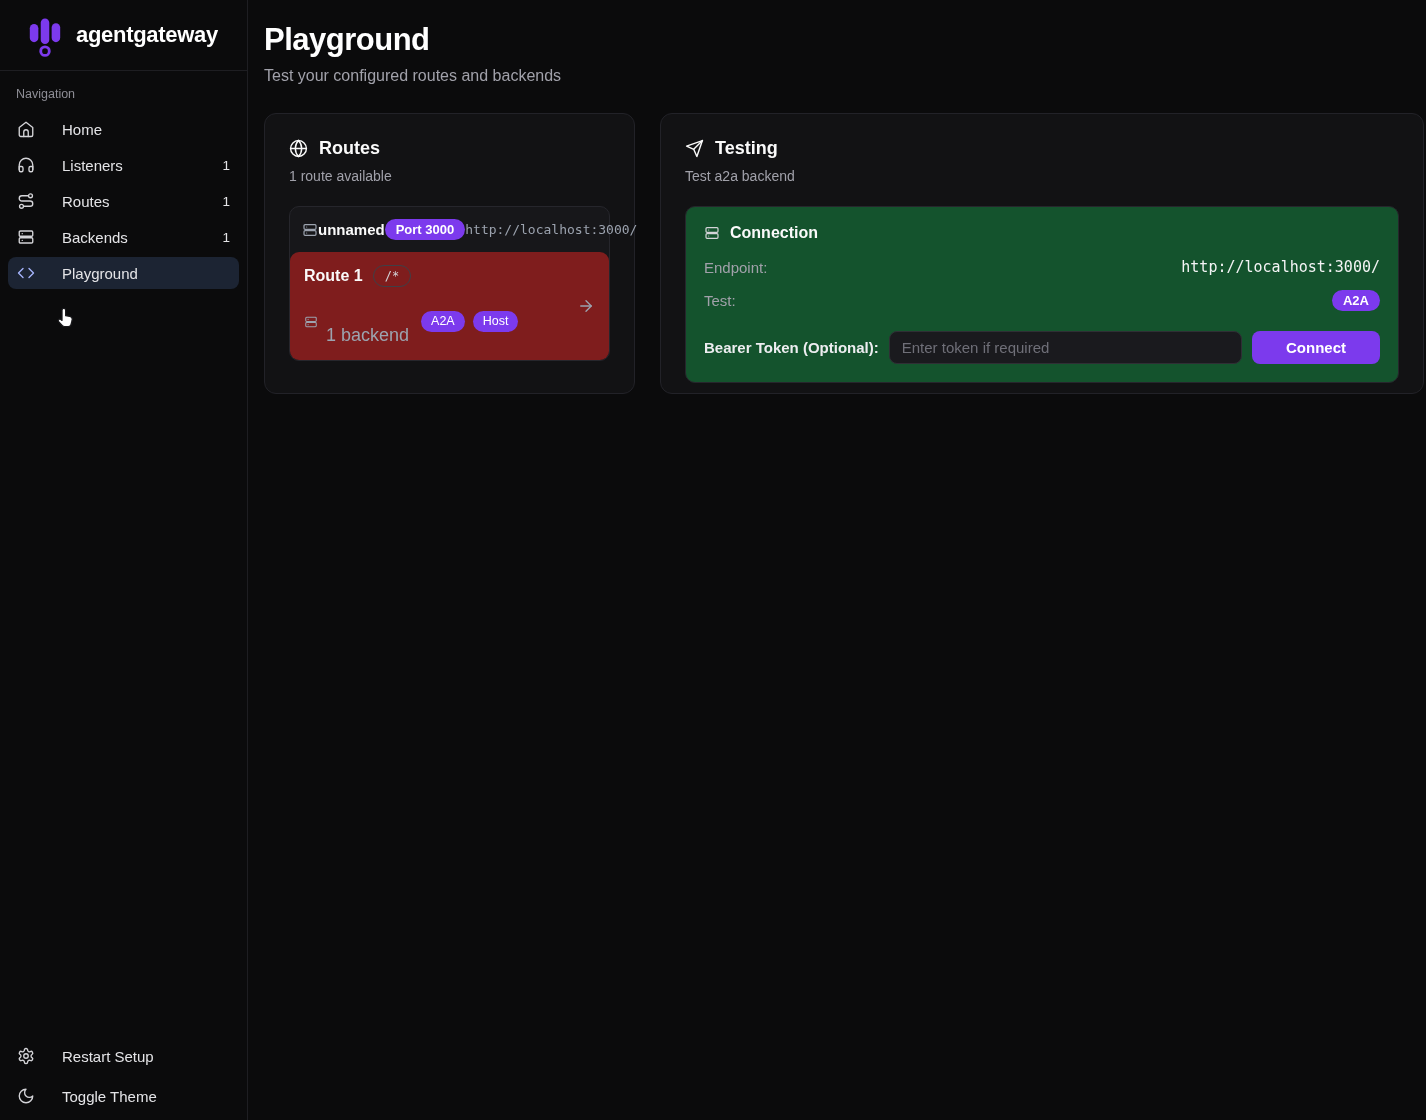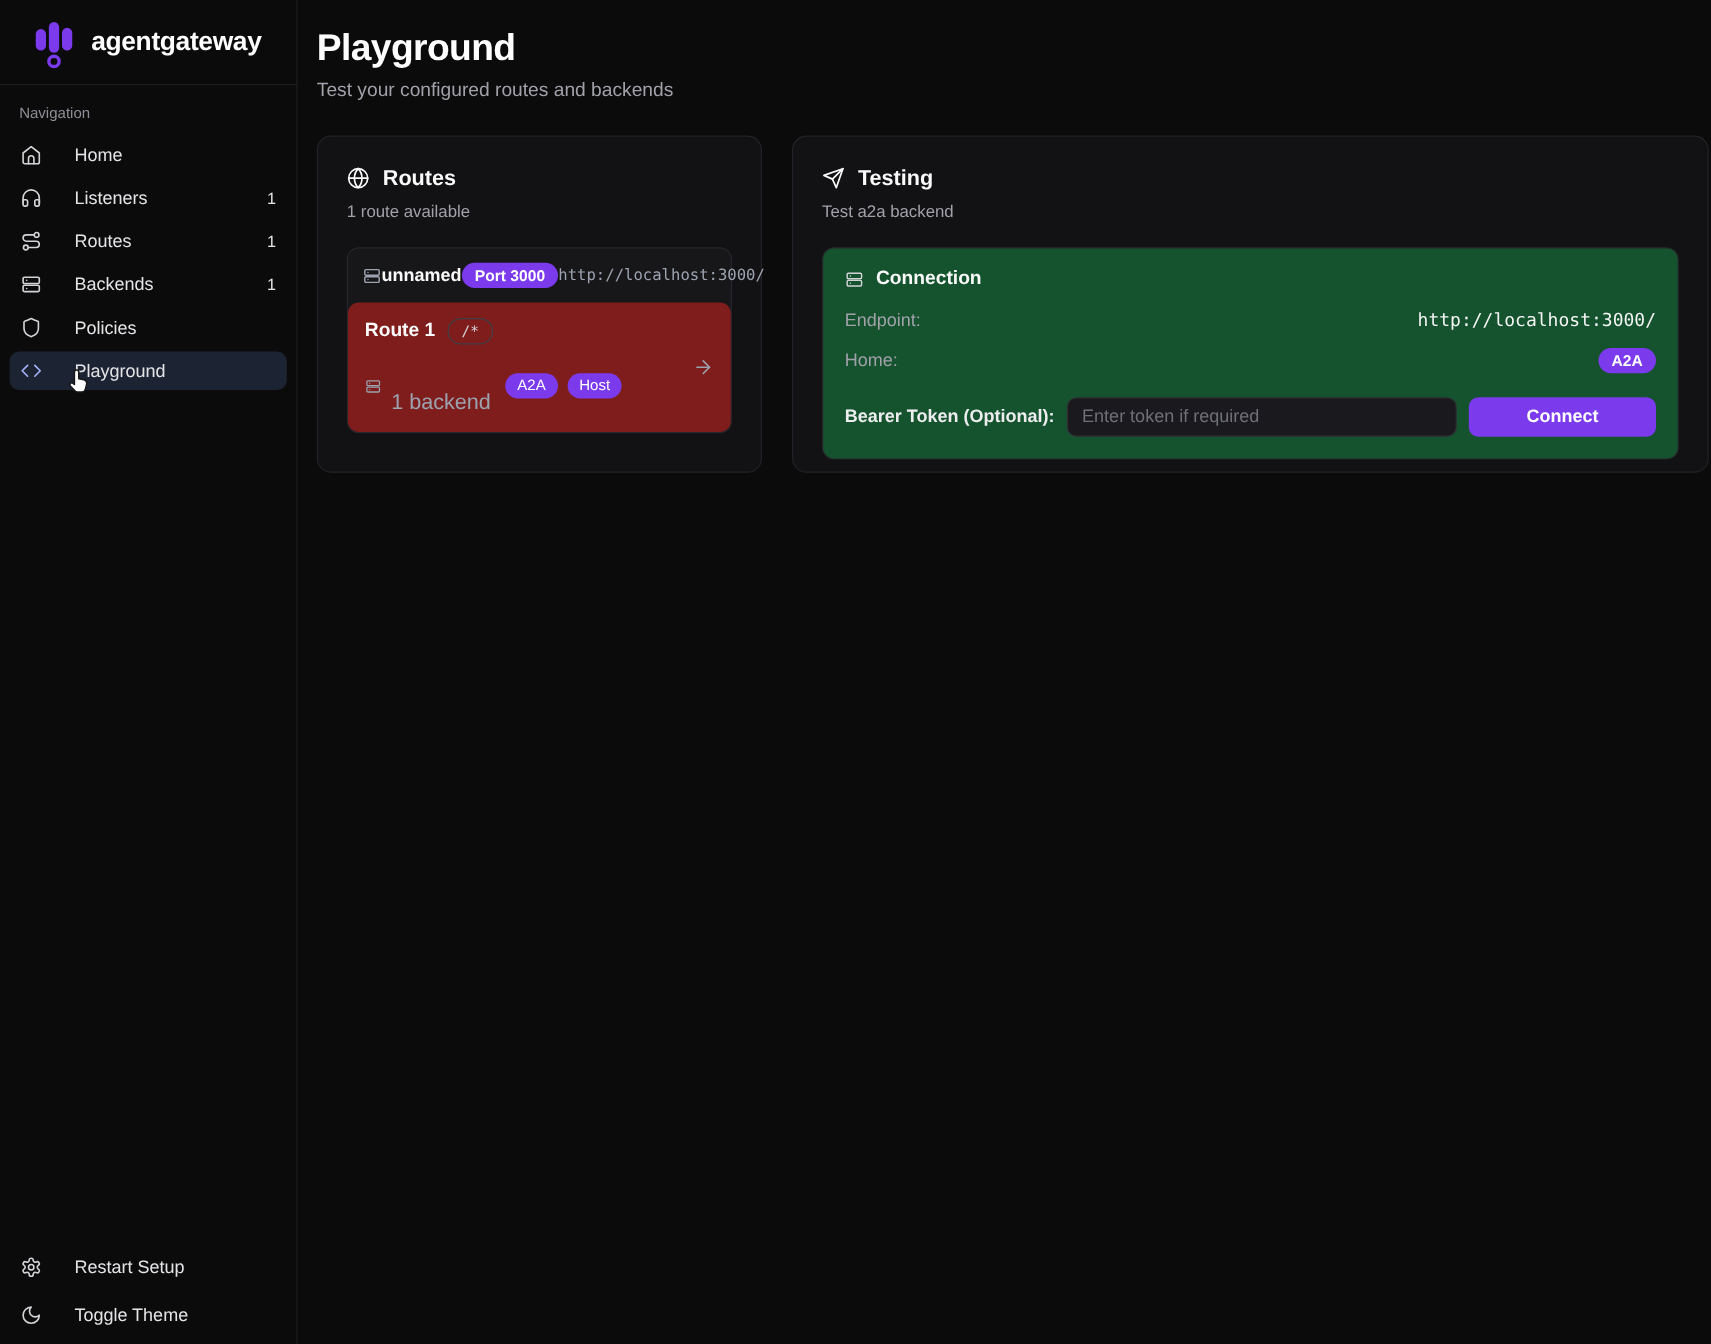--- a/index.html
+++ b/index.html
@@ -116,21 +116,21 @@
   .token-row { display: flex; align-items: center; margin-top: 20px; }
   .token-label { font-size: 15px; color: #ededf0; font-weight: 600; white-space: nowrap; }
   .token-input {
     flex: 1; margin: 0 10px; height: 33px;
     background: #1a1a1e; border: 1px solid #2f2f35; border-radius: 8px;
     padding: 0 12px; font-size: 15px; color: #e4e4e7;
     font-family: "Liberation Sans", sans-serif; outline: none;
   }
   .token-input::placeholder { color: #6f6f78; }
   .connect-btn {
-    height: 33px; padding: 0 48px; border: none; border-radius: 8px;
+    height: 33px; padding: 0 34px; border: none; border-radius: 8px;
     background: #7c3aed; color: #fff; font-size: 15px; font-weight: 600;
     font-family: "Liberation Sans", sans-serif; cursor: pointer;
   }
 
   .cursor-overlay { position: absolute; left: 55px; top: 307px; pointer-events: none; z-index: 50; }
 </style>
 </head>
 <body>
 
 <aside class="sidebar">
@@ -189,29 +189,20 @@
             <rect x="3" y="4" width="18" height="7" rx="1.5"></rect>
             <rect x="3" y="13" width="18" height="7" rx="1.5"></rect>
             <line x1="7" y1="7.5" x2="7.01" y2="7.5"></line>
             <line x1="7" y1="16.5" x2="7.01" y2="16.5"></line>
           </svg>
       </span>
       <span>Backends</span>
       <span class="nav-count">1</span>
     </div>
 
-    <div class="nav-item">
-      <span class="icon">
-        <svg viewBox="0 0 24 24" width="18" height="18" fill="none" stroke="currentColor" stroke-width="1.8" stroke-linecap="round" stroke-linejoin="round">
-            <path d="M20 13c0 5-3.5 7.5-7.7 9a.6.6 0 0 1-.6 0C7.5 20.5 4 18 4 13V6a1 1 0 0 1 .7-1c1.9-.6 5-1.8 6.7-2.8a1.2 1.2 0 0 1 1.2 0c1.7 1 4.8 2.2 6.7 2.8a1 1 0 0 1 .7 1z"></path>
-          </svg>
-      </span>
-      <span>Policies</span>
-      <span class="nav-count"></span>
-    </div>
 
     <div class="nav-item active">
       <span class="icon">
         <svg viewBox="0 0 24 24" width="18" height="18" fill="none" stroke="currentColor" stroke-width="1.8" stroke-linecap="round" stroke-linejoin="round">
             <polyline points="16 18 22 12 16 6"></polyline>
             <polyline points="8 6 2 12 8 18"></polyline>
           </svg>
       </span>
       <span>Playground</span>
       <span class="nav-count"></span>
@@ -327,21 +318,21 @@
           </span>
           <span class="connection-title">Connection</span>
         </div>
 
         <div class="conn-row">
           <span class="conn-label">Endpoint:</span>
           <span class="conn-value-mono">http://localhost:3000/</span>
         </div>
 
         <div class="conn-row">
-          <span class="conn-label">Home:</span>
+          <span class="conn-label">Test:</span>
           <span class="badge-solid">A2A</span>
         </div>
 
         <div class="token-row">
           <span class="token-label">Bearer Token (Optional):</span>
           <input class="token-input" type="text" placeholder="Enter token if required" style="">
           <button class="connect-btn">Connect</button>
         </div>
       </div>
     </section>

